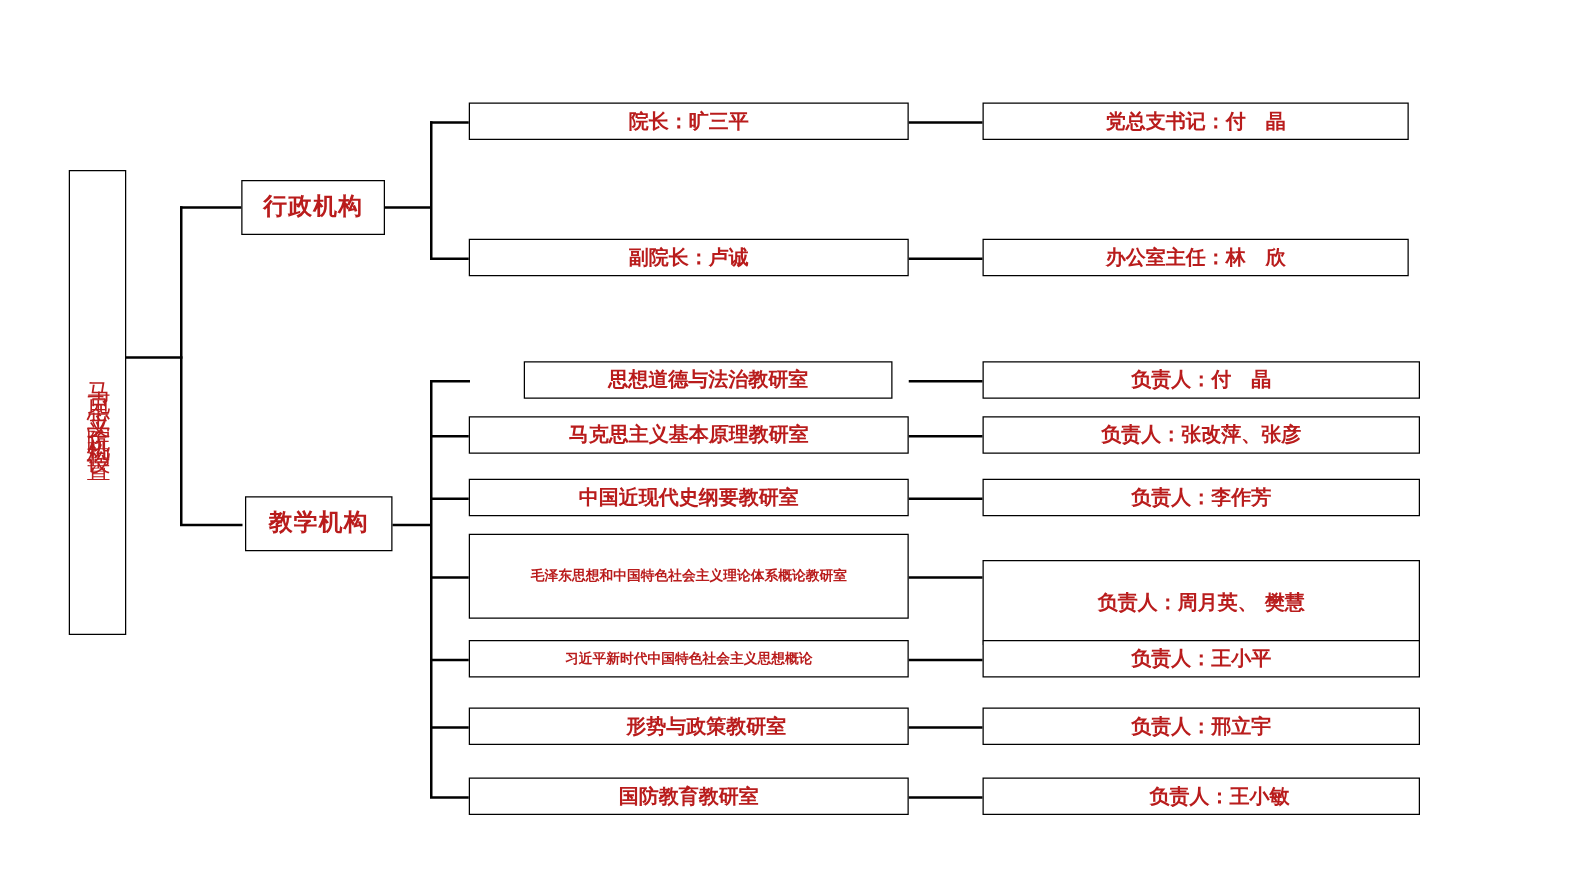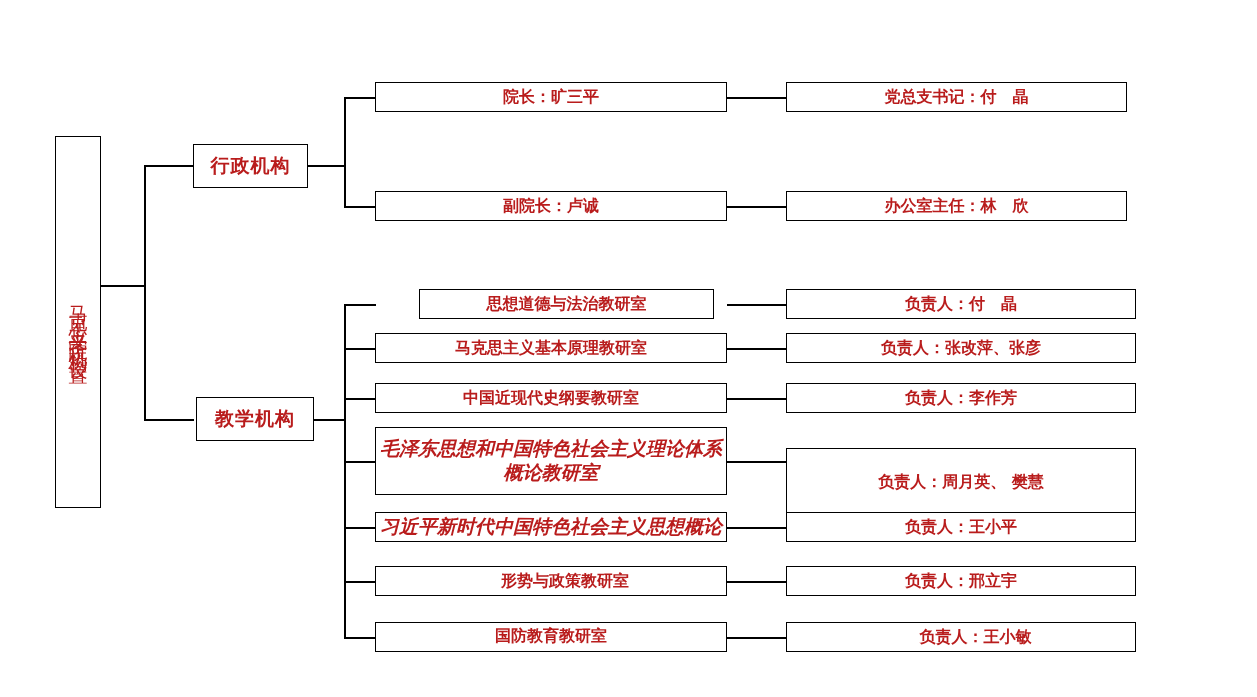--- a/index.html
+++ b/index.html
@@ -40,22 +40,21 @@
     padding-top: 4px;
   }
   .node-branch {
     font-size: 19px;
     letter-spacing: 1px;
   }
   .node-mid {
     font-size: 16px;
   }
   .node-mid-small {
-    font-size: 19px;
-    font-style: italic;
+    font-size: 11px;
   }
   .node-right {
     font-size: 16px;
   }
   .connector {
     position: absolute;
     background: #000000;
   }
   .connector.h {
     height: 1.5px;
@@ -124,17 +123,17 @@
   <div class="node node-right" style="left:786px; top:427px; width:350px; height:68px;margin-top:21px;">负责人：周月英、 樊慧</div>
 
   <div class="node node-mid node-mid-small" style="left:375px; top:512px; width:352px; height:30px;">习近平新时代中国特色社会主义思想概论</div>
   <div class="connector h" style="left:727px; top:527px; width:60px;"></div>
   <div class="node node-right" style="left:786px; top:512px; width:350px; height:30px;">负责人：王小平</div>
 
   <div class="node node-mid" style="left:375px; top:566px; width:352px; height:30px;padding-left:28px;">形势与政策教研室</div>
   <div class="connector h" style="left:727px; top:581px; width:60px;"></div>
   <div class="node node-right" style="left:786px; top:566px; width:350px; height:30px;">负责人：邢立宇</div>
 
-  <div class="node node-mid" style="left:375px; top:622px; width:352px; height:30px;font-family:Liberation Mono, monospace;">国防教育教研室</div>
+  <div class="node node-mid" style="left:375px; top:622px; width:352px; height:30px;">国防教育教研室</div>
   <div class="connector h" style="left:727px; top:637px; width:60px;"></div>
   <div class="node node-right" style="left:786px; top:622px; width:350px; height:30px;padding-left:29px;">负责人：王小敏</div>
 
 </div>
 
 </body></html>

